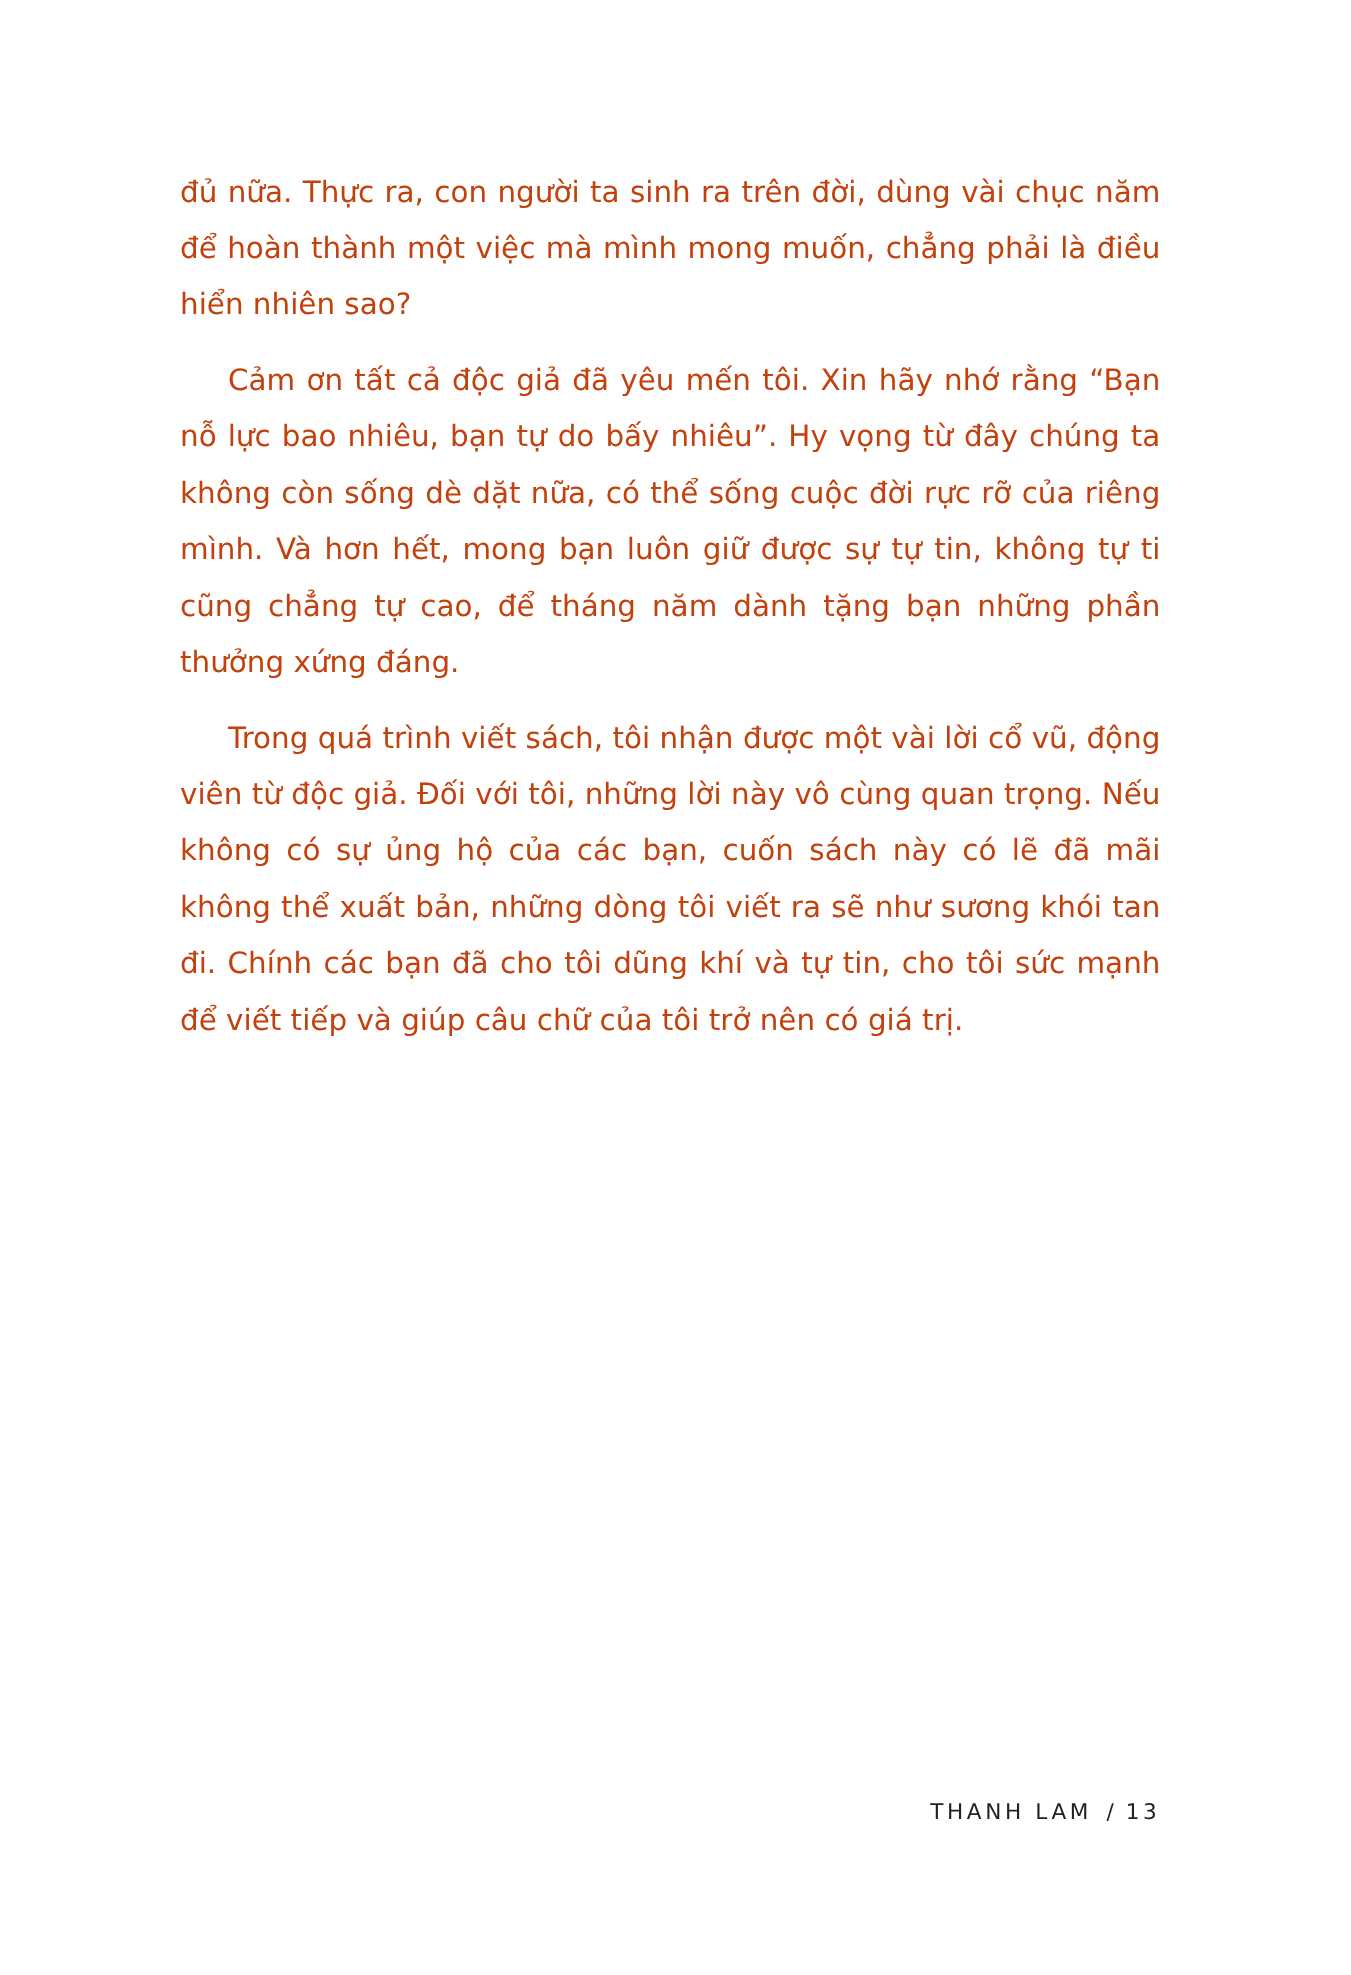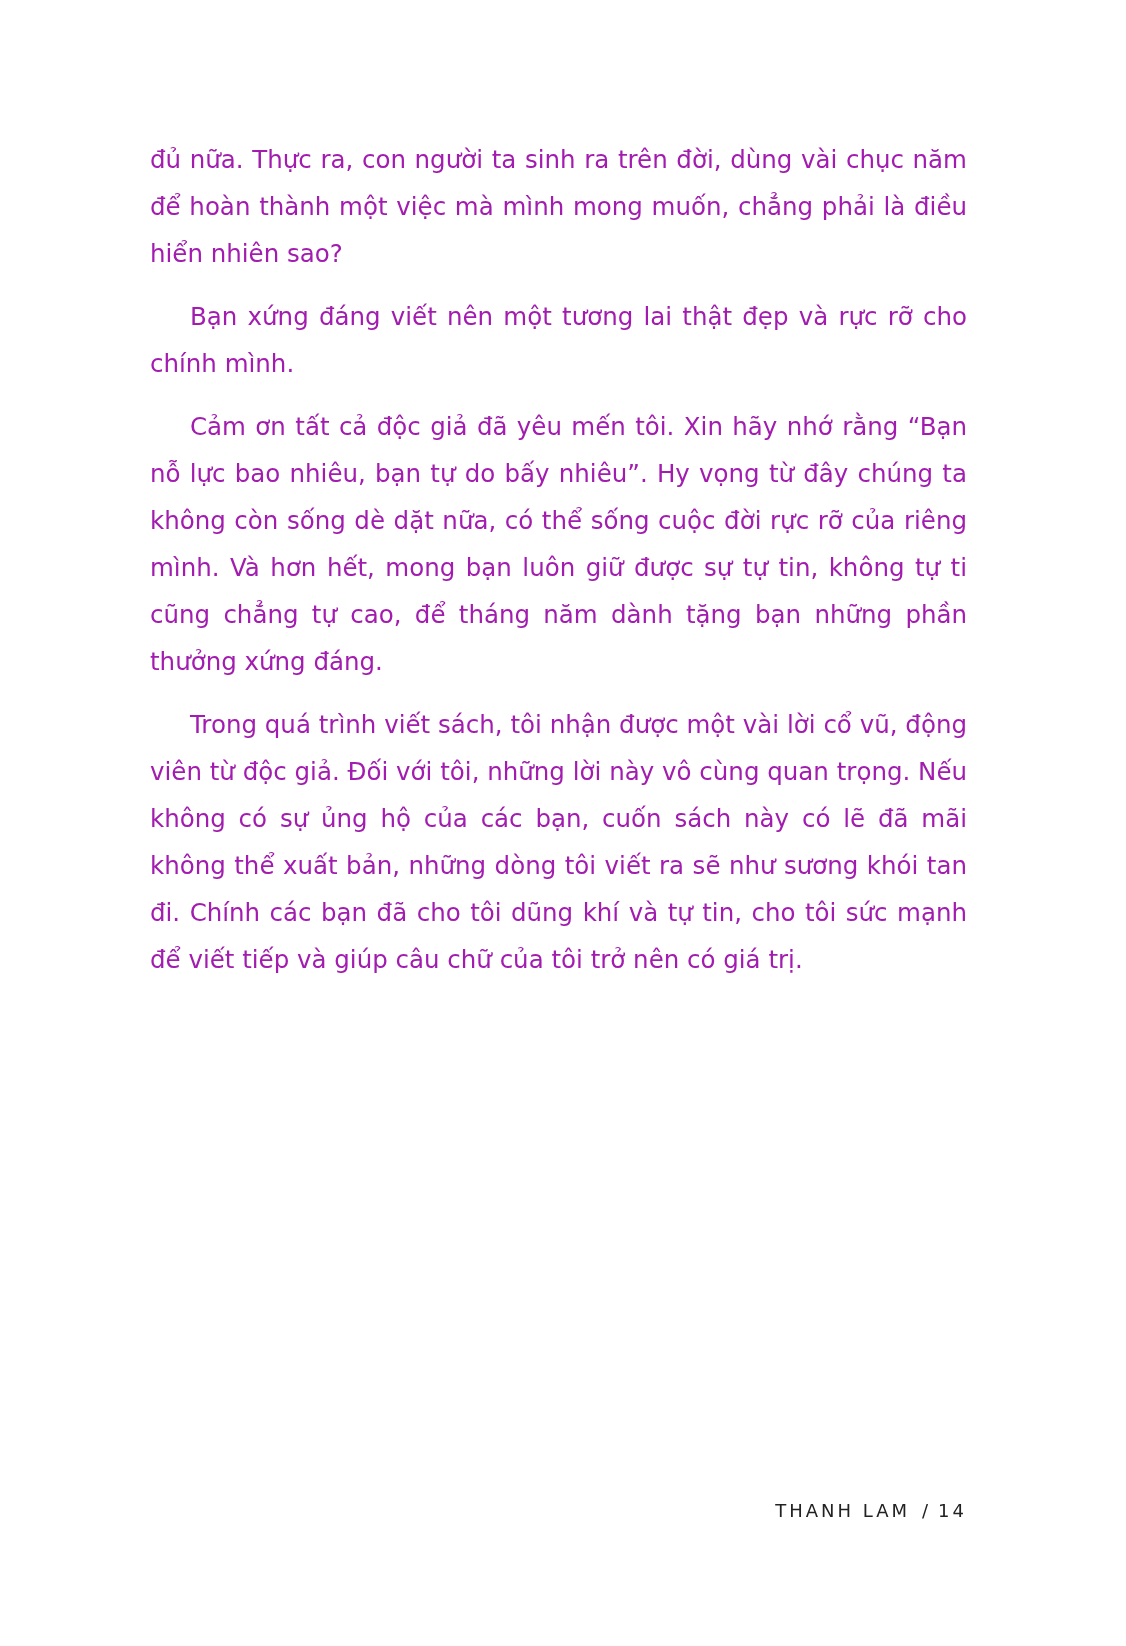--- a/index.html
+++ b/index.html
@@ -1,36 +1,35 @@
 <!DOCTYPE html>
 <html><head>
 <meta charset="utf-8">
 <style>
   html, body { margin: 0; padding: 0; background: #ffffff; }
   body { width: 1126px; height: 1646px; position: relative; overflow: hidden; }
   .page {
     position: absolute; left: 150px; top: 136px; width: 817px;
     font-family: "DejaVu Sans", sans-serif;
-    font-size: 24.5px; line-height: 47px; color: #a21caf;
+    font-size: 24.5px; line-height: 47px; color: #c2410c;
     text-align: justify;
   }
   .page p { margin: 0 0 16px 0; text-indent: 40px; }
   .page p.cont { text-indent: 0; }
   .footer {
     position: absolute; right: 159px; top: 1500px;
     font-family: "DejaVu Sans", sans-serif;
     font-size: 18px; letter-spacing: 3px; color: #222222;
   }
   .footer .sep { margin: 0 10px 0 12px; letter-spacing: 0; }
 </style>
 </head>
 <body>
 
 <div class="page">
   <p class="cont">đủ nữa. Thực ra, con người ta sinh ra trên đời, dùng vài chục năm để hoàn thành một việc mà mình mong muốn, chẳng phải là điều hiển nhiên sao?</p>
-  <p>Bạn xứng đáng viết nên một tương lai thật đẹp và rực rỡ cho chính mình.</p>
   <p>Cảm ơn tất cả độc giả đã yêu mến tôi. Xin hãy nhớ rằng “Bạn nỗ lực bao nhiêu, bạn tự do bấy nhiêu”. Hy vọng từ đây chúng ta không còn sống dè dặt nữa, có thể sống cuộc đời rực rỡ của riêng mình. Và hơn hết, mong bạn luôn giữ được sự tự tin, không tự ti cũng chẳng tự cao, để tháng năm dành tặng bạn những phần thưởng xứng đáng.</p>
   <p>Trong quá trình viết sách, tôi nhận được một vài lời cổ vũ, động viên từ độc giả. Đối với tôi, những lời này vô cùng quan trọng. Nếu không có sự ủng hộ của các bạn, cuốn sách này có lẽ đã mãi không thể xuất bản, những dòng tôi viết ra sẽ như sương khói tan đi. Chính các bạn đã cho tôi dũng khí và tự tin, cho tôi sức mạnh để viết tiếp và giúp câu chữ của tôi trở nên có giá trị.</p>
 </div>
 
 <div class="footer">
-  <span>THANH LAM</span><span class="sep">/</span><span>14</span>
+  <span>THANH LAM</span><span class="sep">/</span><span>13</span>
 </div>
 
 </body></html>

